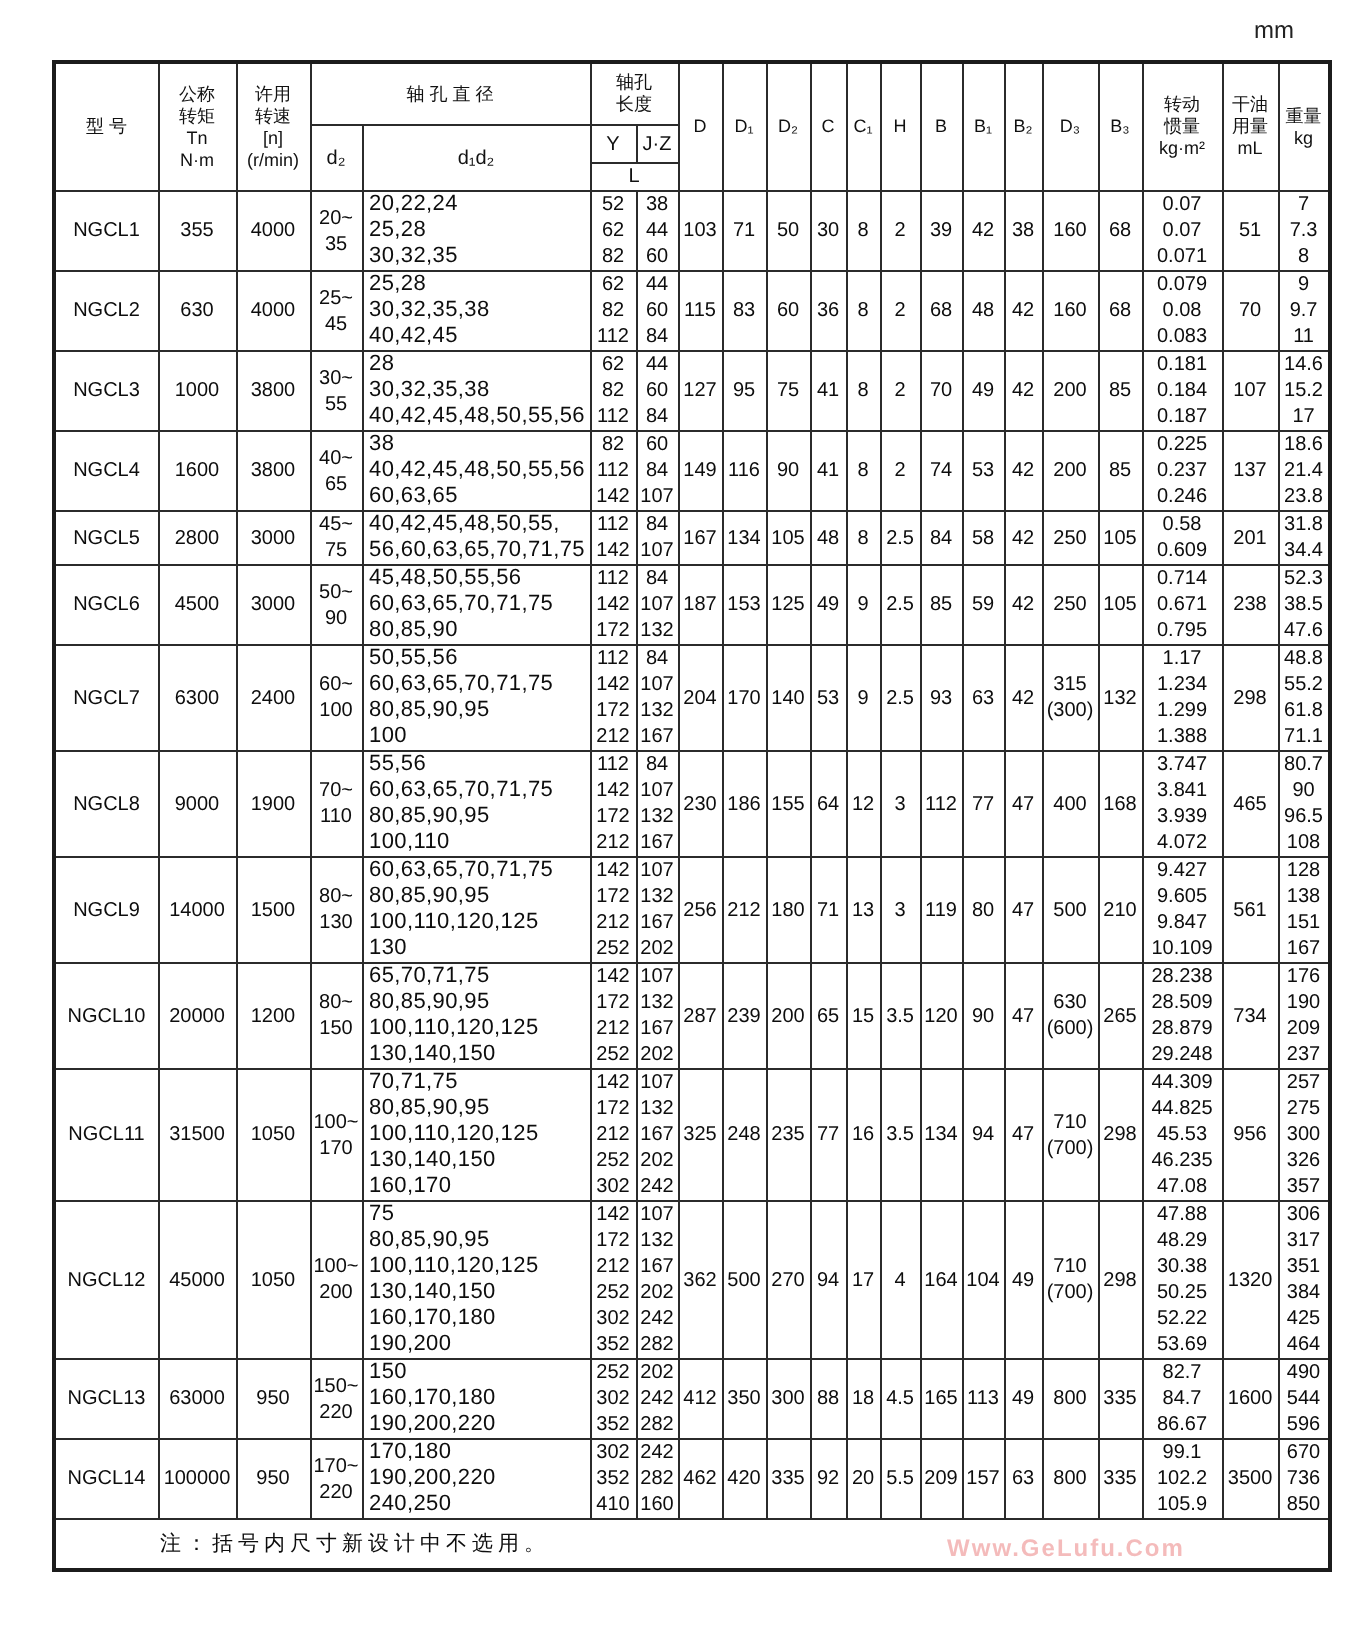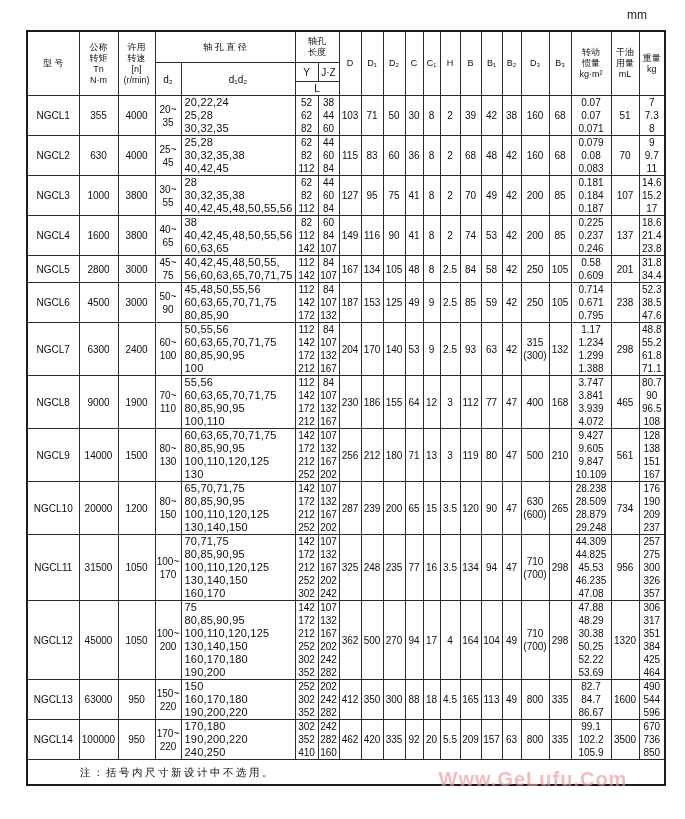--- a/index.html
+++ b/index.html
@@ -25,21 +25,21 @@
   td.left div{letter-spacing:0.2px;}
   tfoot td.note{
     text-align:left;font-size:10.5px;padding:5px 4px 5px 52px;
     letter-spacing:2.5px;height:14px;font-family:Liberation Serif, serif;
   }
   .watermark{
     position:absolute;left:388px;top:768px;width:290px;z-index:3;
     text-align:center;pointer-events:none;line-height:1.1;
   }
   .wm-cn{font-size:23px;font-weight:bold;letter-spacing:13px;color:rgba(195,70,70,0.60);}
-  .wm-url{font-size:20px;font-weight:bold;letter-spacing:1px;color:rgba(238,150,150,0.65);}
+  .wm-url{font-size:12px;font-weight:bold;letter-spacing:1px;color:rgba(238,150,150,0.65);}
 </style>
 </head>
 <body>
 
 <div class="unit-label">mm</div>
 
 <table class="spec">
   <colgroup>
     <col style="width:52px">
       <col style="width:39px">

